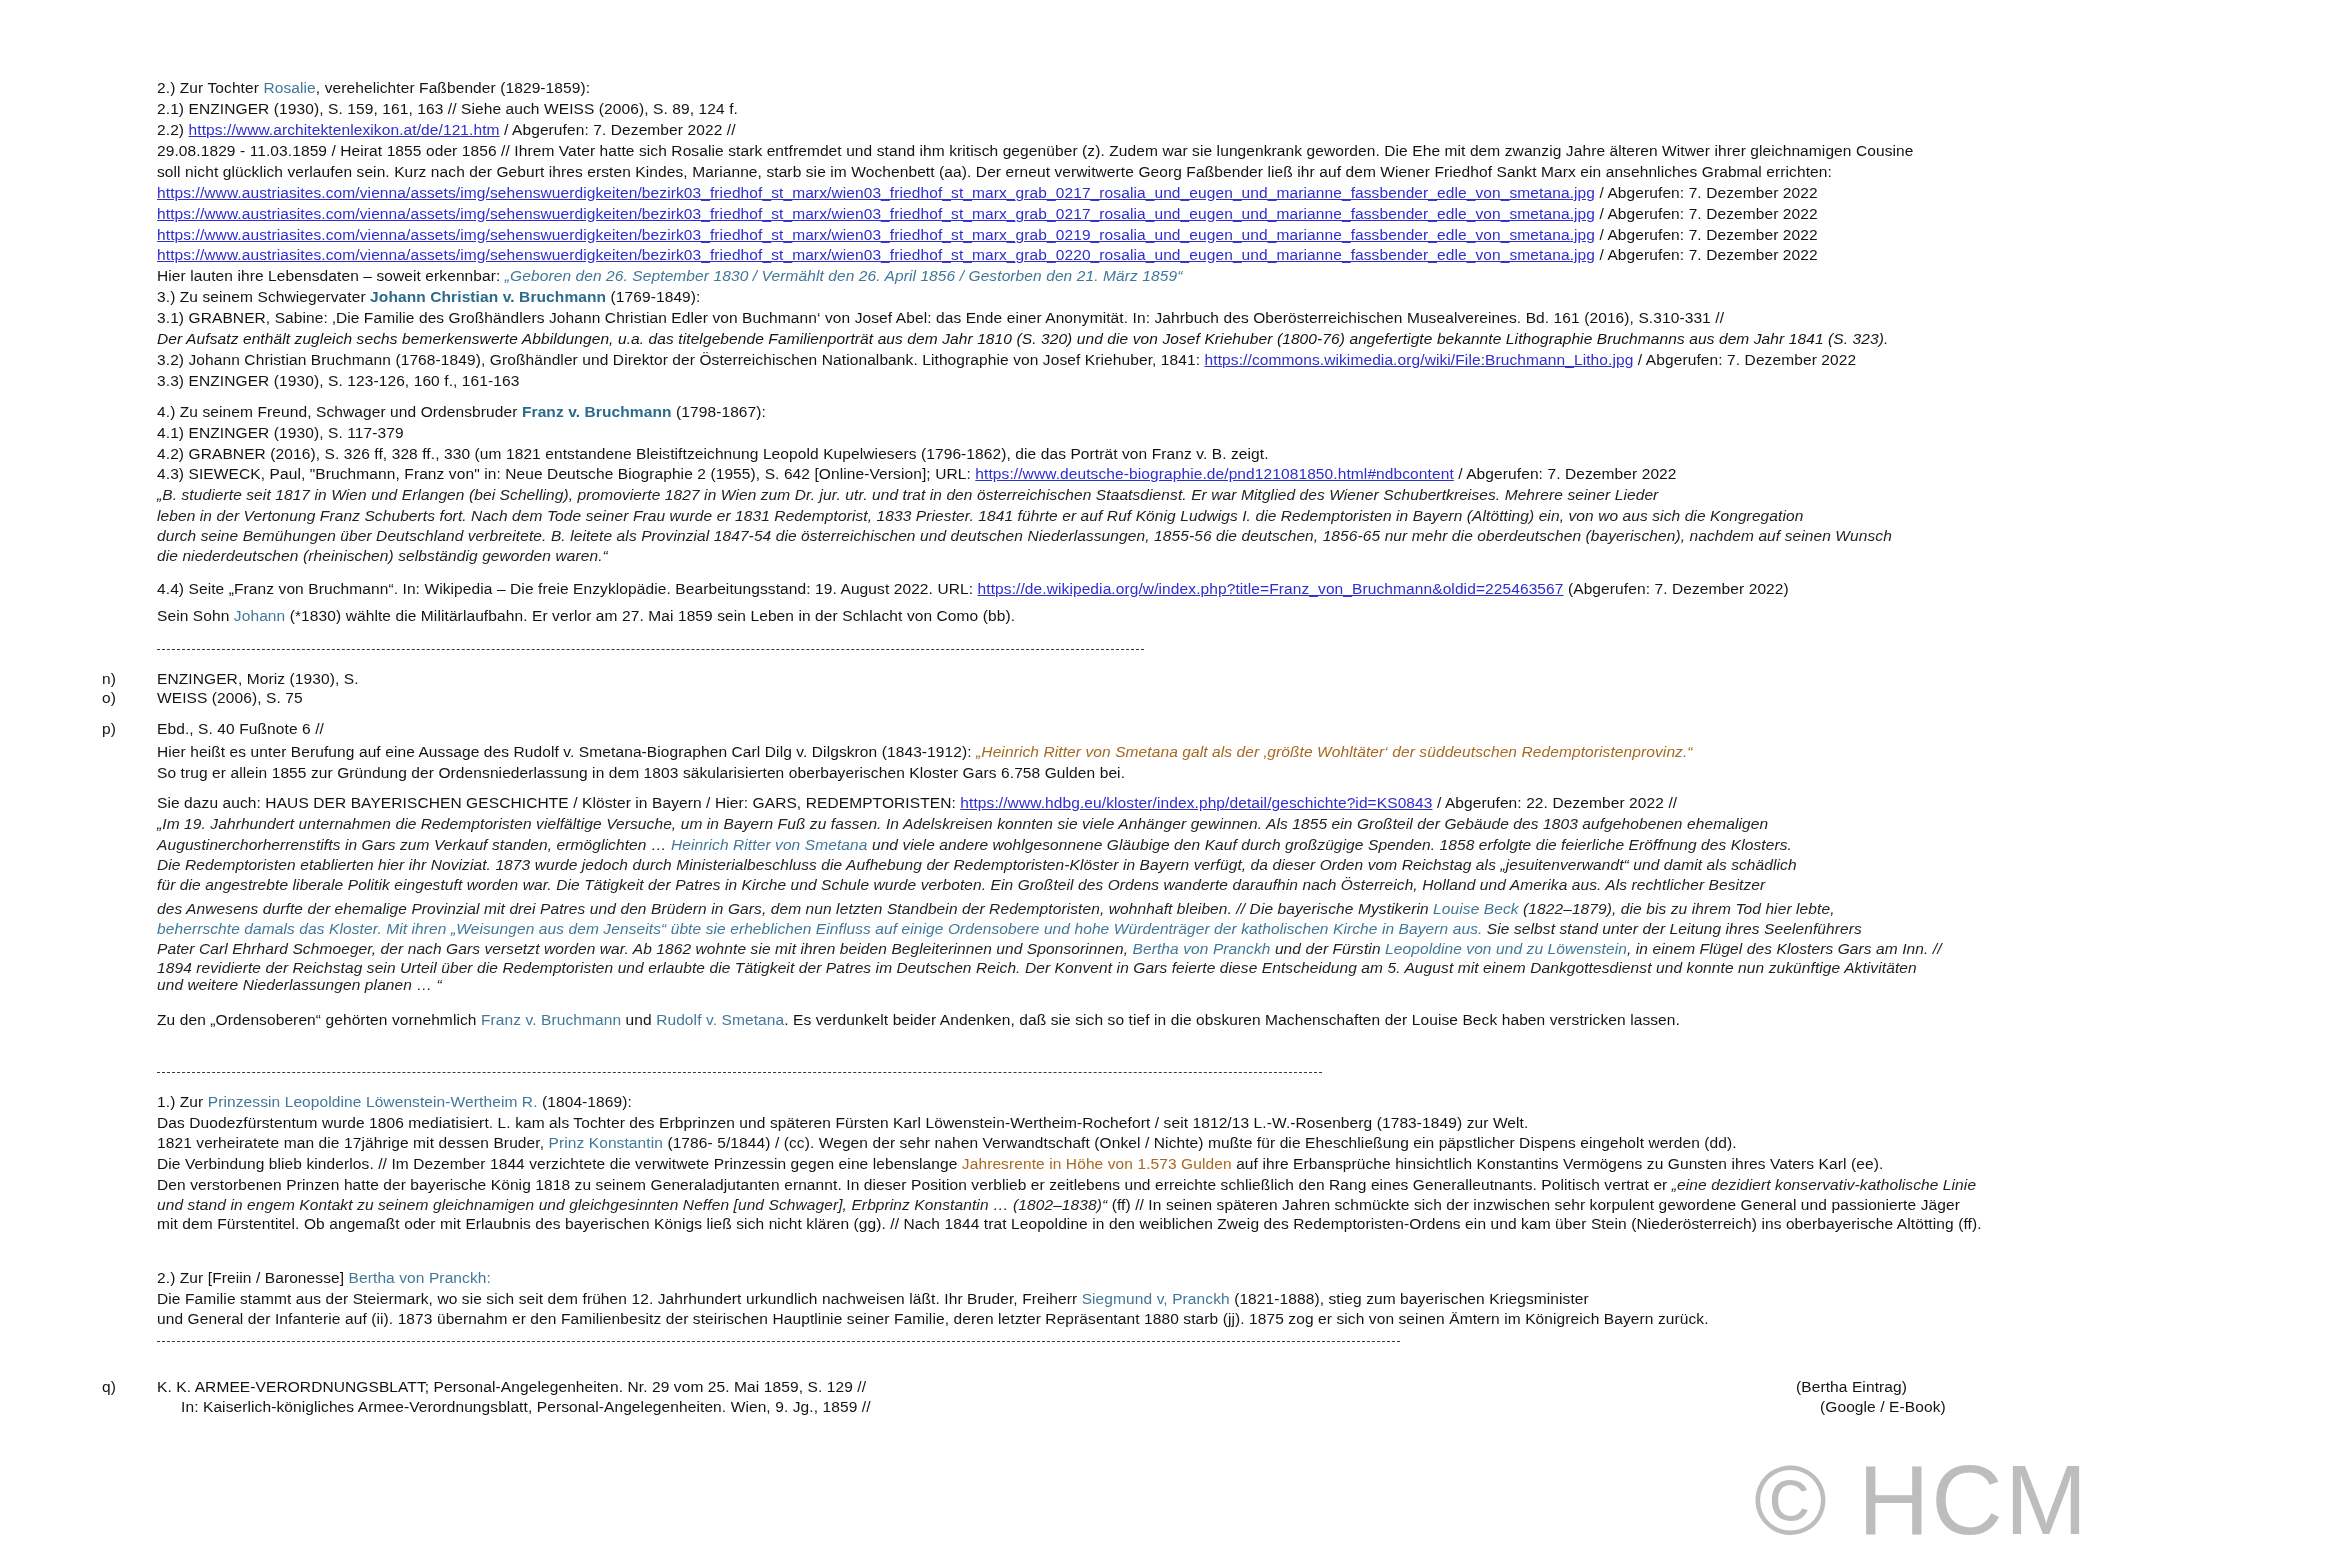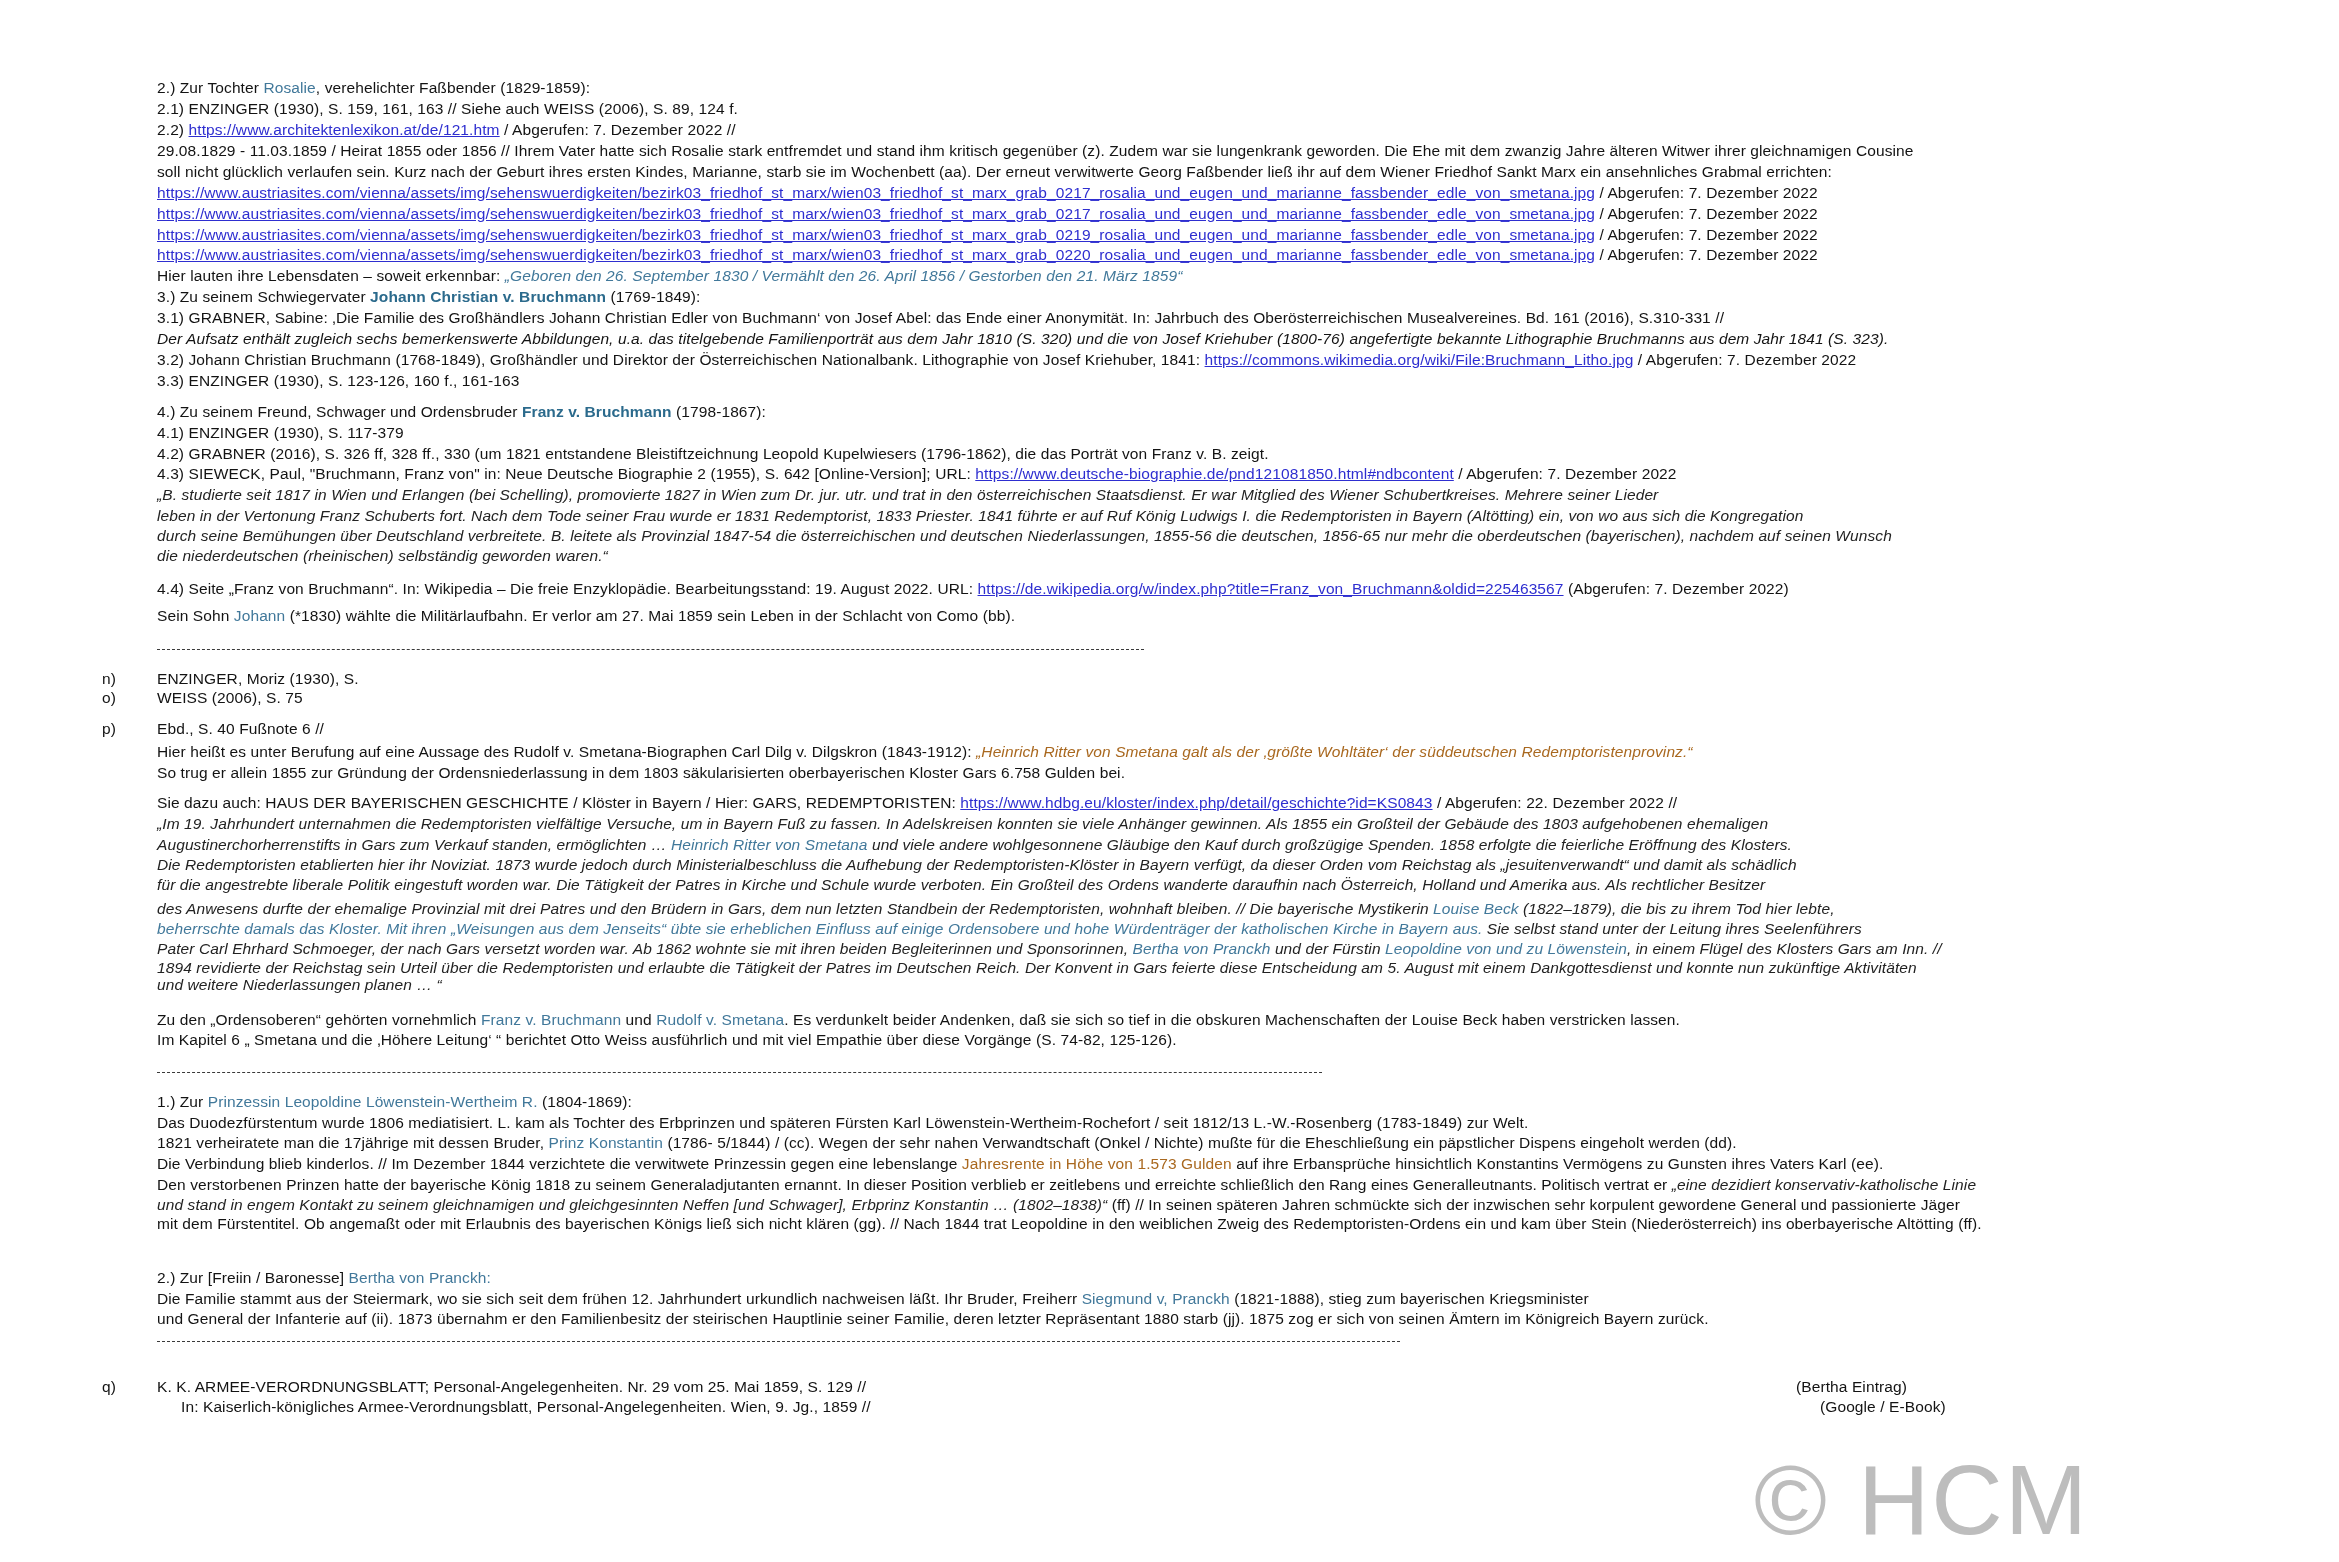--- a/index.html
+++ b/index.html
@@ -68,21 +68,20 @@
       <div class="line" style="top: 799px;"><span class="run-italic">„Im 19. Jahrhundert unternahmen die Redemptoristen vielfältige Versuche, um in Bayern Fuß zu fassen. In Adelskreisen konnten sie viele Anhänger gewinnen. Als 1855 ein Großteil der Gebäude des  1803 aufgehobenen ehemaligen</span></div>
       <div class="line" style="top: 820px;"><span class="run-italic">Augustinerchorherrenstifts in Gars zum Verkauf standen, ermöglichten … </span><span class="run-name-italic">Heinrich Ritter von Smetana</span><span class="run-italic"> und viele andere wohlgesonnene Gläubige den Kauf durch großzügige Spenden. 1858 erfolgte die feierliche Eröffnung des Klosters.</span></div>
       <div class="line" style="top: 840px;"><span class="run-italic">Die Redemptoristen etablierten hier ihr Noviziat. 1873 wurde jedoch durch Ministerialbeschluss die Aufhebung der Redemptoristen-Klöster in Bayern verfügt, da dieser Orden vom Reichstag als „jesuitenverwandt“ und damit als schädlich</span></div>
       <div class="line" style="top: 860px;"><span class="run-italic">für die angestrebte liberale Politik eingestuft worden war. Die Tätigkeit der Patres in Kirche und Schule wurde verboten. Ein Großteil des Ordens wanderte daraufhin nach Österreich, Holland und Amerika aus. Als rechtlicher Besitzer</span></div>
       <div class="line" style="top: 884px;"><span class="run-italic">des Anwesens durfte der ehemalige Provinzial mit drei Patres und den Brüdern in Gars, dem nun letzten Standbein der Redemptoristen, wohnhaft bleiben. // Die bayerische Mystikerin </span><span class="run-name-italic">Louise Beck</span><span class="run-italic"> (1822–1879), die bis zu ihrem Tod hier lebte,</span></div>
       <div class="line" style="top: 904px;"><span class="run-name-italic">beherrschte damals das Kloster. Mit ihren „Weisungen aus dem Jenseits“ übte sie erheblichen Einfluss auf einige Ordensobere und hohe Würdenträger der katholischen Kirche in Bayern aus.</span><span class="run-italic"> Sie selbst stand unter der Leitung ihres Seelenführers</span></div>
       <div class="line" style="top: 924px;"><span class="run-italic">Pater Carl Ehrhard Schmoeger, der nach Gars versetzt worden war. Ab 1862 wohnte sie mit ihren beiden Begleiterinnen und Sponsorinnen, </span><span class="run-name-italic">Bertha von Pranckh</span><span class="run-italic"> und der Fürstin </span><span class="run-name-italic">Leopoldine von und zu Löwenstein</span><span class="run-italic">, in einem Flügel des Klosters Gars am Inn. //</span></div>
       <div class="line" style="top: 943px;"><span class="run-italic">1894 revidierte der Reichstag sein Urteil über die Redemptoristen und erlaubte die Tätigkeit der Patres im Deutschen Reich. Der Konvent in Gars feierte diese Entscheidung am 5. August mit einem Dankgottesdienst  und konnte nun zukünftige Aktivitäten</span></div>
       <div class="line" style="top: 960px;"><span class="run-italic">und weitere Niederlassungen planen … “</span></div>
       <div class="line" style="top: 995px;"><span class="run-p">Zu den „Ordensoberen“ gehörten vornehmlich </span><span class="run-name">Franz v. Bruchmann</span><span class="run-p"> und </span><span class="run-name">Rudolf v. Smetana</span><span class="run-p">. Es verdunkelt beider Andenken, daß sie sich so tief in die obskuren Machenschaften der Louise Beck haben verstricken lassen.</span></div>
-      <div class="line" style="top: 1015px;"><span class="run-p">Im Kapitel 6 „ Smetana und die ‚Höhere Leitung‘ “ berichtet Otto Weiss ausführlich und mit viel Empathie über diese Vorgänge (S. 74-82, 125-126).</span></div>
       <div class="line divider" style="top: 1058px; width: 1165px;"></div>
       <div class="line" style="top: 1077px;"><span class="run-p">1.) Zur </span><span class="run-name">Prinzessin Leopoldine Löwenstein-Wertheim R.</span><span class="run-p"> (1804-1869):</span></div>
       <div class="line" style="top: 1098px;"><span class="run-p">Das Duodezfürstentum wurde 1806 mediatisiert. L. kam als Tochter des Erbprinzen und späteren Fürsten Karl Löwenstein-Wertheim-Rochefort / seit 1812/13 L.-W.-Rosenberg (1783-1849) zur Welt.</span></div>
       <div class="line" style="top: 1118px;"><span class="run-p">1821 verheiratete man die 17jährige mit dessen Bruder, </span><span class="run-name">Prinz Konstantin</span><span class="run-p"> (1786- 5/1844) / (cc). Wegen der sehr nahen Verwandtschaft (Onkel / Nichte) mußte für die Eheschließung ein päpstlicher Dispens eingeholt werden (dd).</span></div>
       <div class="line" style="top: 1139px;"><span class="run-p">Die Verbindung blieb kinderlos. // Im Dezember 1844 verzichtete die verwitwete Prinzessin gegen eine lebenslange </span><span class="run-orange">Jahresrente in Höhe von 1.573 Gulden</span><span class="run-p"> auf ihre Erbansprüche hinsichtlich Konstantins Vermögens zu Gunsten ihres Vaters Karl (ee).</span></div>
       <div class="line" style="top: 1160px;"><span class="run-p">Den verstorbenen Prinzen hatte der bayerische König 1818 zu seinem Generaladjutanten ernannt. In dieser Position verblieb er zeitlebens und erreichte schließlich den Rang eines Generalleutnants. Politisch vertrat er </span><span class="run-italic">„eine dezidiert konservativ-katholische Linie</span></div>
       <div class="line" style="top: 1180px;"><span class="run-italic">und stand in engem Kontakt zu seinem gleichnamigen und gleichgesinnten Neffen [und Schwager], Erbprinz Konstantin … (1802–1838)“</span><span class="run-p"> (ff) // In seinen späteren Jahren schmückte sich der inzwischen sehr korpulent gewordene General und passionierte Jäger</span></div>
       <div class="line" style="top: 1199px;"><span class="run-p">mit dem Fürstentitel. Ob angemaßt oder mit Erlaubnis des bayerischen Königs ließ sich nicht klären (gg). // Nach 1844 trat Leopoldine in den weiblichen Zweig des Redemptoristen-Ordens ein und kam über Stein (Niederösterreich) ins oberbayerische Altötting (ff).</span></div>
       <div class="line" style="top: 1253px;"><span class="run-p">2.) Zur [Freiin / Baronesse] </span><span class="run-name">Bertha von Pranckh:</span></div>
       <div class="line" style="top: 1274px;"><span class="run-p">Die Familie stammt aus der Steiermark, wo sie sich seit dem frühen 12. Jahrhundert urkundlich nachweisen läßt. Ihr Bruder, Freiherr </span><span class="run-name">Siegmund v, Pranckh</span><span class="run-p"> (1821-1888), stieg zum bayerischen Kriegsminister</span></div>

